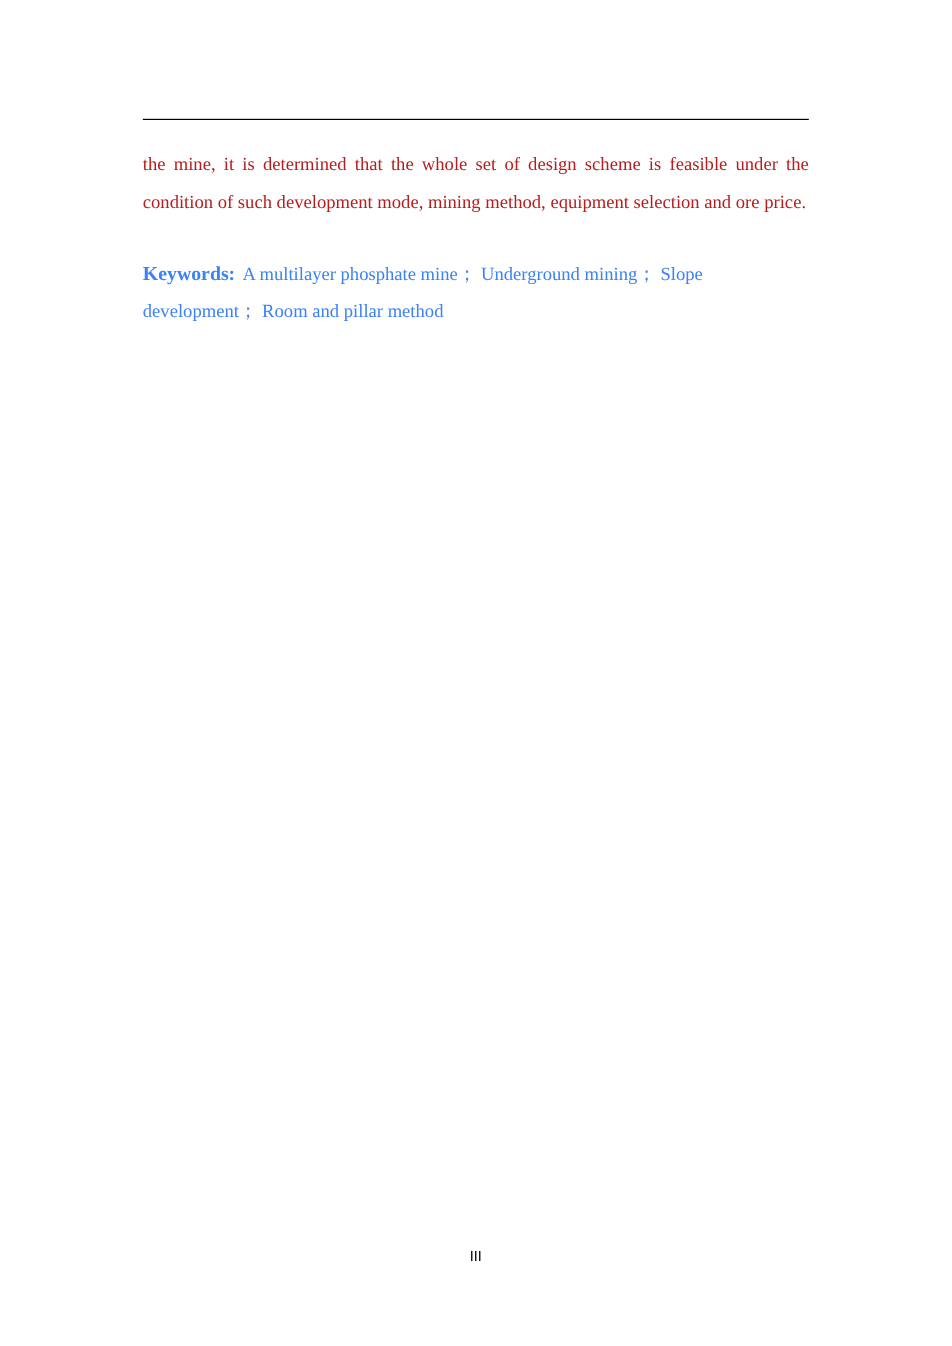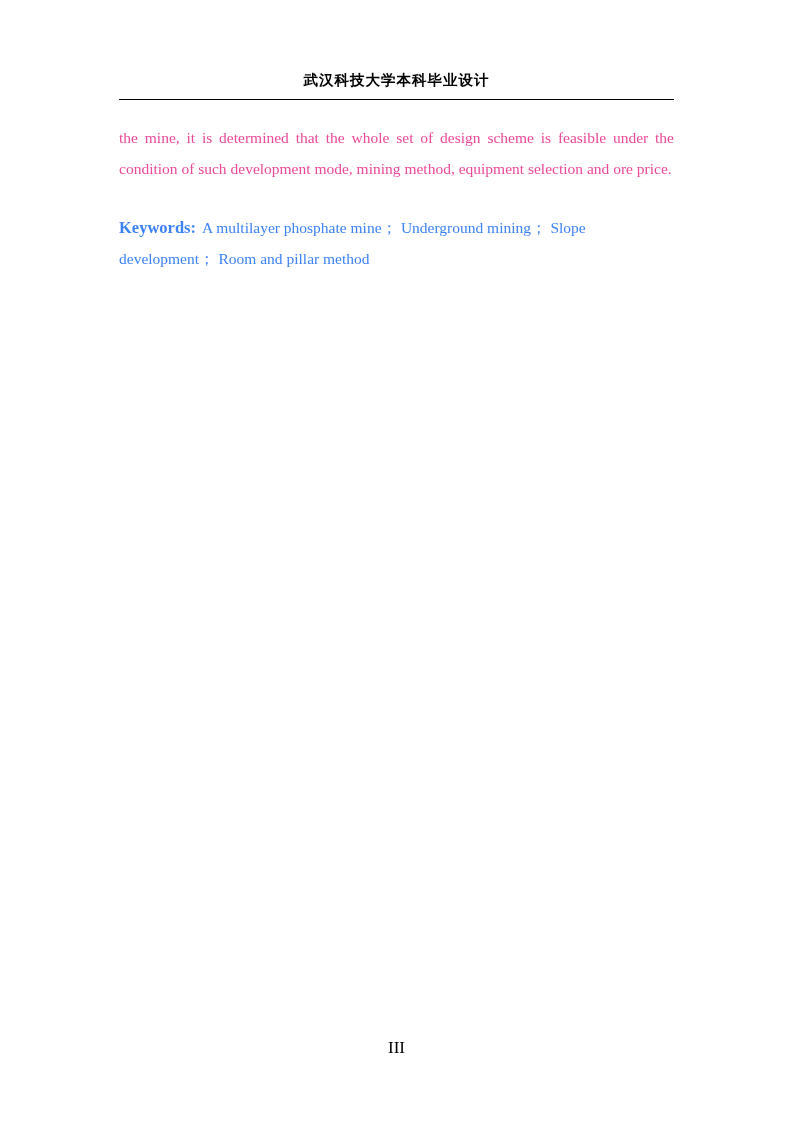--- a/index.html
+++ b/index.html
@@ -52,21 +52,21 @@
     top: 122px;
     width: 555px;
   }
   .body-para {
     font-size: 15.5px;
     line-height: 31px;
     text-align: justify;
     text-justify: inter-word;
     text-align-last: left;
     margin: 0;
-    color: #ec4899;
+    color: #b91c1c;
   }
   .keywords-block {
     margin-top: 28px;
     font-size: 15.5px;
     line-height: 31px;
     text-align: left;
     color: #3b82f6;
   }
   .keywords-label {
     font-weight: bold;
@@ -74,33 +74,30 @@
     margin-right: 6px;
   }
   .footer {
     position: absolute;
     left: 0;
     top: 1038px;
     width: 793px;
     text-align: center;
   }
   .page-number {
-    font-size: 17px;
+    font-size: 12px;
     color: #000;
-    font-family: Liberation Serif, serif;
+    font-family: Liberation Sans, sans-serif;
   }
 </style>
 </head>
 <body>
 
 <div class="page">
 
-  <div class="header">
-    <div class="header-title">武汉科技大学本科毕业设计</div>
-  </div>
   <div class="header-rule"></div>
 
   <div class="content">
     <p class="body-para">the mine, it is determined that the whole set of design scheme is feasible under the condition of such development mode, mining method, equipment selection and ore price.</p>
 
     <div class="keywords-block">
       <span class="keywords-label">Keywords:</span><span>A multilayer phosphate mine； Underground mining； Slope development； Room and pillar method</span>
     </div>
   </div>
 

